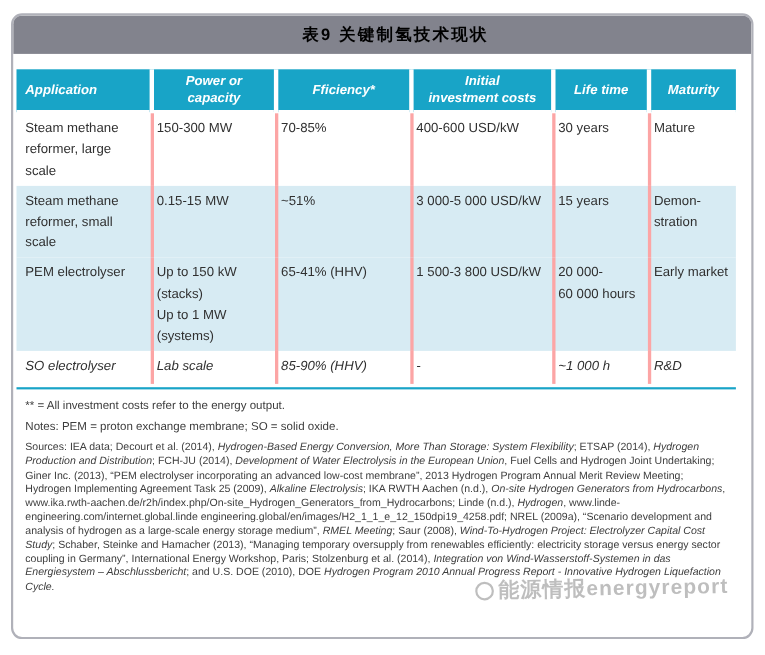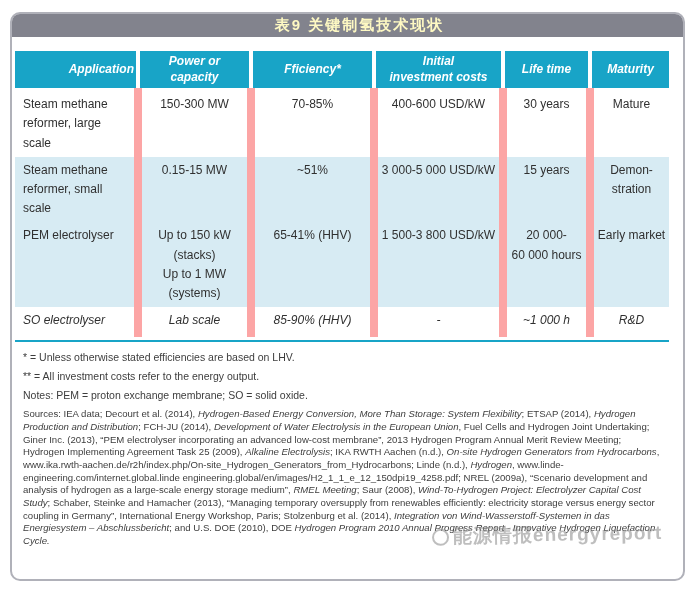--- a/index.html
+++ b/index.html
@@ -7,38 +7,38 @@
     width:695px;height:595px;background:#ffffff;position:relative;
     font-family:"Liberation Sans","DejaVu Sans",sans-serif;
     -webkit-font-smoothing:antialiased;overflow:hidden;
   }
   .card{
     position:absolute;left:10px;top:12px;width:675px;height:569px;
     box-sizing:border-box;border:2px solid #b0b1b9;border-radius:10px;
     background:#ffffff;overflow:hidden;
   }
   .titlebar{
-    height:23px;background:#82838d;color:#fef9c3;
+    height:35px;background:#82838d;color:#000000;
     display:flex;align-items:center;justify-content:center;
     font-size:15px;font-weight:bold;letter-spacing:2px;padding-left:24px;
   }
   .content{padding:14px 14px 0 3px;}
   table{border-collapse:collapse;table-layout:fixed;width:654px;}
   th,td{box-sizing:border-box;}
   th{
     background:#18a4c7;color:#ffffff;font-style:italic;font-weight:bold;
     font-size:12px;line-height:1.3;text-align:center;vertical-align:middle;
     padding:3px 2px;height:38px;white-space:pre-line;
     border-left:4px solid #ffffff;border-bottom:3px solid #ffffff;
   }
-  th:first-child{border-left:none;text-align:right;padding-left:8px;}
+  th:first-child{border-left:none;text-align:left;padding-left:8px;}
   td{
     font-size:12px;color:#303030;line-height:1.6;vertical-align:top;
-    text-align:center;padding:4px 3px 4px;white-space:pre-line;
-    border-left:8px solid #fca5a5;
+    padding:4px 3px 4px;white-space:pre-line;
+    border-left:3px solid #fca5a5;
   }
   td:first-child{border-left:none;text-align:left;padding-left:8px;}
   tr.row-alt td{background:#d7ebf3;}
   tr.h58{height:58px;} tr.h42{height:42px;} tr.h74{height:74px;margin-left:20px;} tr.h30{height:30px;font-style:italic;}
   .rule{width:654px;height:2px;background:#18a4c7;margin:3px 0 9px 0;}
   .footnote{
     font-size:10.5px;color:#3d3d3d;margin:0 0 6px 8px;line-height:1.25;
   }
   .sources{
     font-size:9.6px;color:#3d3d3d;line-height:1.32;margin:3px 4px 0 8px;
@@ -124,21 +124,20 @@
           <td>SO electrolyser</td>
           <td>Lab scale</td>
           <td>85-90% (HHV)</td>
           <td>-</td>
           <td>~1 000 h</td>
           <td>R&amp;D</td>
         </tr>
       </tbody>
     </table>
     <div class="rule"></div>
-    <p class="footnote">* = Unless otherwise stated efficiencies are based on LHV.</p>
     <p class="footnote">** = All investment costs refer to the energy output.</p>
     <p class="footnote">Notes: PEM = proton exchange membrane; SO = solid oxide.</p>
     <p class="sources"><span>Sources: IEA data; Decourt et al. (2014), </span><i>Hydrogen-Based Energy Conversion, More Than Storage: System Flexibility</i><span>; ETSAP (2014), </span><i>Hydrogen Production and Distribution</i><span>; FCH-JU (2014), </span><i>Development of Water Electrolysis in the European Union</i><span>, Fuel Cells and Hydrogen Joint Undertaking; Giner Inc. (2013), “PEM electrolyser incorporating an advanced low-cost membrane”, 2013 Hydrogen Program Annual Merit Review Meeting; Hydrogen Implementing Agreement Task 25 (2009), </span><i>Alkaline Electrolysis</i><span>; IKA RWTH Aachen (n.d.), </span><i>On-site Hydrogen Generators from Hydrocarbons</i><span>, www.ika.rwth-aachen.de/r2h/index.php/On-site_Hydrogen_Generators_from_Hydrocarbons; Linde (n.d.), </span><i>Hydrogen</i><span>, www.linde-engineering.com/internet.global.linde engineering.global/en/images/H2_1_1_e_12_150dpi19_4258.pdf; NREL (2009a), “Scenario development and analysis of hydrogen as a large-scale energy storage medium”, </span><i>RMEL Meeting</i><span>; Saur (2008), </span><i>Wind-To-Hydrogen Project: Electrolyzer Capital Cost Study</i><span>; Schaber, Steinke and Hamacher (2013), “Managing temporary oversupply from renewables efficiently: electricity storage versus energy sector coupling in Germany”, International Energy Workshop, Paris; Stolzenburg et al. (2014), </span><i>Integration von Wind-Wasserstoff-Systemen in das Energiesystem – Abschlussbericht</i><span>; and U.S. DOE (2010), DOE </span><i>Hydrogen Program 2010 Annual Progress Report - Innovative Hydrogen Liquefaction Cycle.</i></p>
   </div>
 </div>
 
 <div class="watermark">
   <span class="wm-logo"></span>
   <span>能源情报energyreport</span>
 </div>

